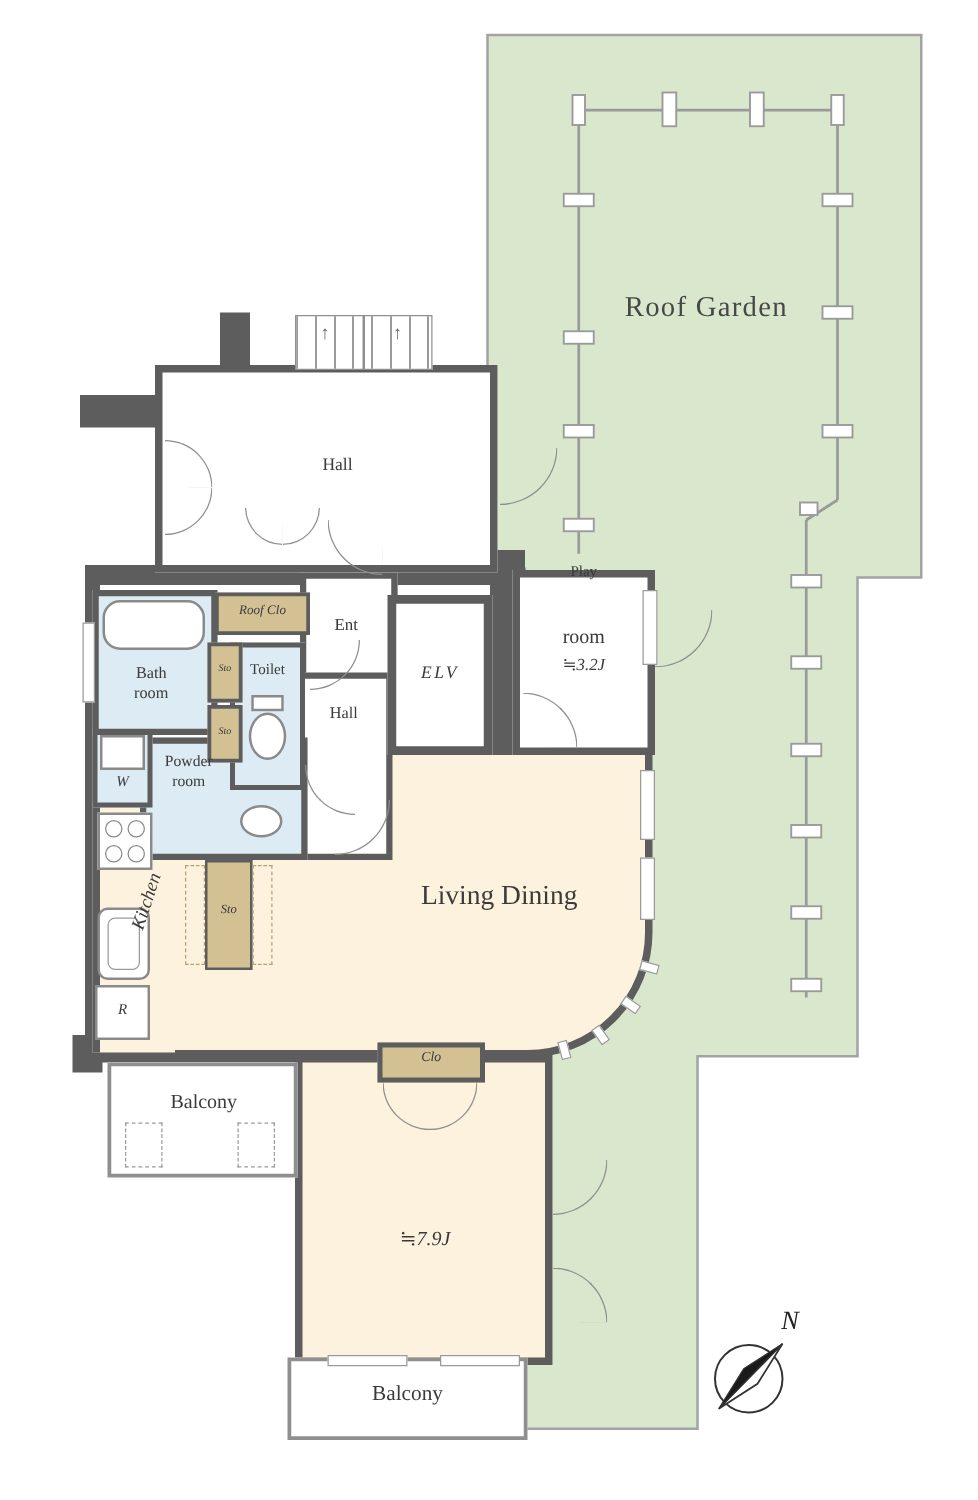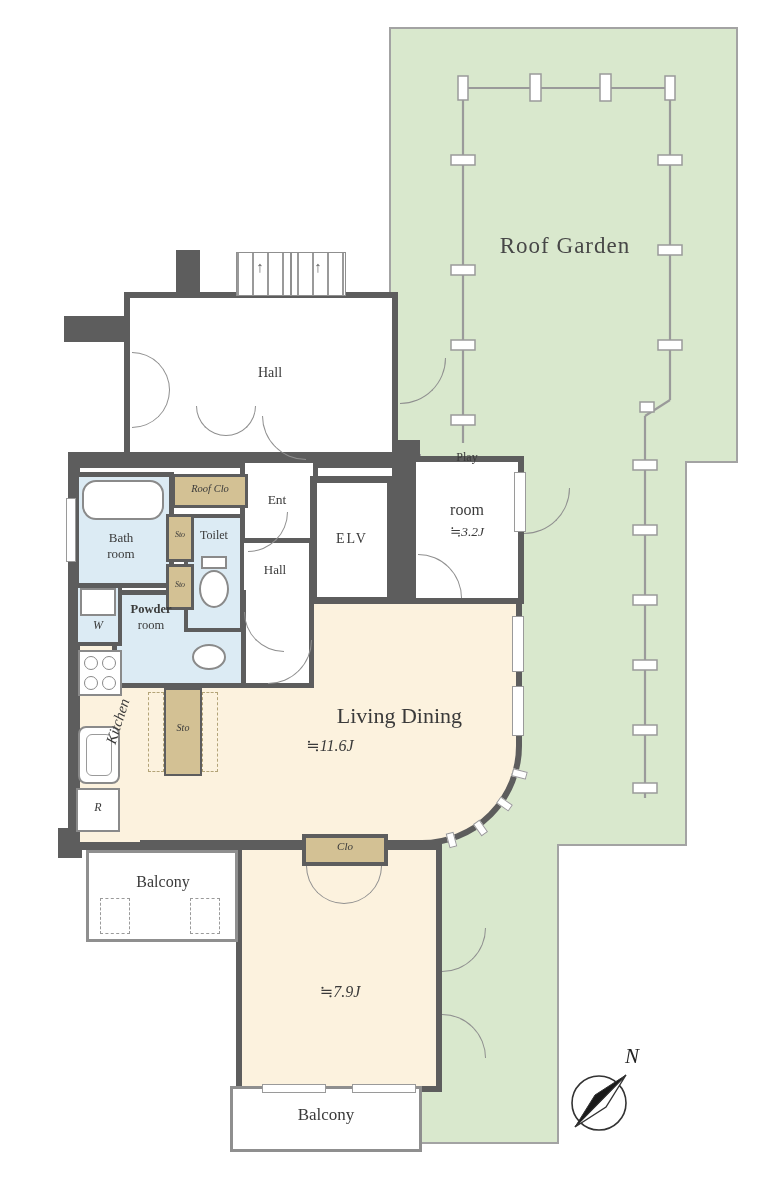--- a/index.html
+++ b/index.html
@@ -145,29 +145,28 @@
   <div class="lbl" style="left:455px;top:232px;width:220px;font-size:23px;letter-spacing:1px;color:#474747;">Roof Garden</div>
   <div class="lbl" style="left:238px;top:364px;width:64px;font-size:14px;">Hall</div>
   <div class="lbl it" style="left:174px;top:482px;width:72px;font-size:10.5px;">Roof Clo</div>
   <div class="lbl" style="left:245px;top:492px;width:64px;font-size:13.5px;">Ent</div>
   <div class="lbl" style="left:186px;top:528px;width:56px;font-size:12px;">Toilet</div>
   <div class="lbl" style="left:86px;top:530px;width:70px;font-size:13px;">Bath</div>
   <div class="lbl" style="left:86px;top:546px;width:70px;font-size:13px;">room</div>
   <div class="lbl it" style="left:166px;top:530px;width:28px;font-size:8px;">Sto</div>
   <div class="lbl it" style="left:166px;top:580px;width:28px;font-size:8px;">Sto</div>
   <div class="lbl it" style="left:84px;top:618px;width:28px;font-size:12px;">W</div>
-  <div class="lbl" style="left:118px;top:602px;width:66px;font-size:12.5px;font-weight:bold;">Powder</div>
+  <div class="lbl" style="left:118px;top:602px;width:66px;font-size:12.5px;">Powder</div>
   <div class="lbl" style="left:118px;top:618px;width:66px;font-size:12.5px;">room</div>
   <div class="lbl" style="left:246px;top:562px;width:58px;font-size:13px;">Hall</div>
-  <div class="lbl" style="left:318px;top:530px;width:68px;font-size:14px;letter-spacing:2px;">ELV</div>
+  <div class="lbl" style="left:318px;top:530px;width:68px;font-size:14px;letter-spacing:2px;font-style:italic;">ELV</div>
   <div class="lbl" style="left:424px;top:450px;width:86px;font-size:12px;">Play</div>
   <div class="lbl" style="left:424px;top:500px;width:86px;font-size:16px;">room</div>
   <div class="lbl it" style="left:424px;top:524px;width:86px;font-size:13.5px;">≒3.2J</div>
   <div class="lbl" style="left:198px;top:702px;width:264px;font-size:22px;text-align:right;">Living Dining</div>
-  <div class="lbl it" style="left:198px;top:736px;width:264px;font-size:16px;">≒11.6J</div>
   <div class="lbl it" style="left:63px;top:712px;width:110px;font-size:15px;transform:rotate(-72deg);">Kitchen</div>
   <div class="lbl it" style="left:164px;top:722px;width:38px;font-size:10px;">Sto</div>
   <div class="lbl it" style="left:76px;top:800px;width:44px;font-size:12px;">R</div>
   <div class="lbl it" style="left:304px;top:840px;width:82px;font-size:11px;">Clo</div>
   <div class="lbl it" style="left:250px;top:982px;width:180px;font-size:16px;">≒7.9J</div>
   <div class="lbl" style="left:98px;top:872px;width:130px;font-size:16px;">Balcony</div>
   <div class="lbl" style="left:238px;top:1104px;width:176px;font-size:17px;">Balcony</div>
 
   <svg class="abs" style="left:555px;top:1035px;" width="110" height="110" viewBox="0 0 110 110">
     <text x="70" y="28" font-family="Liberation Serif, DejaVu Serif, serif" font-size="21" font-style="italic" fill="#222">N</text>

